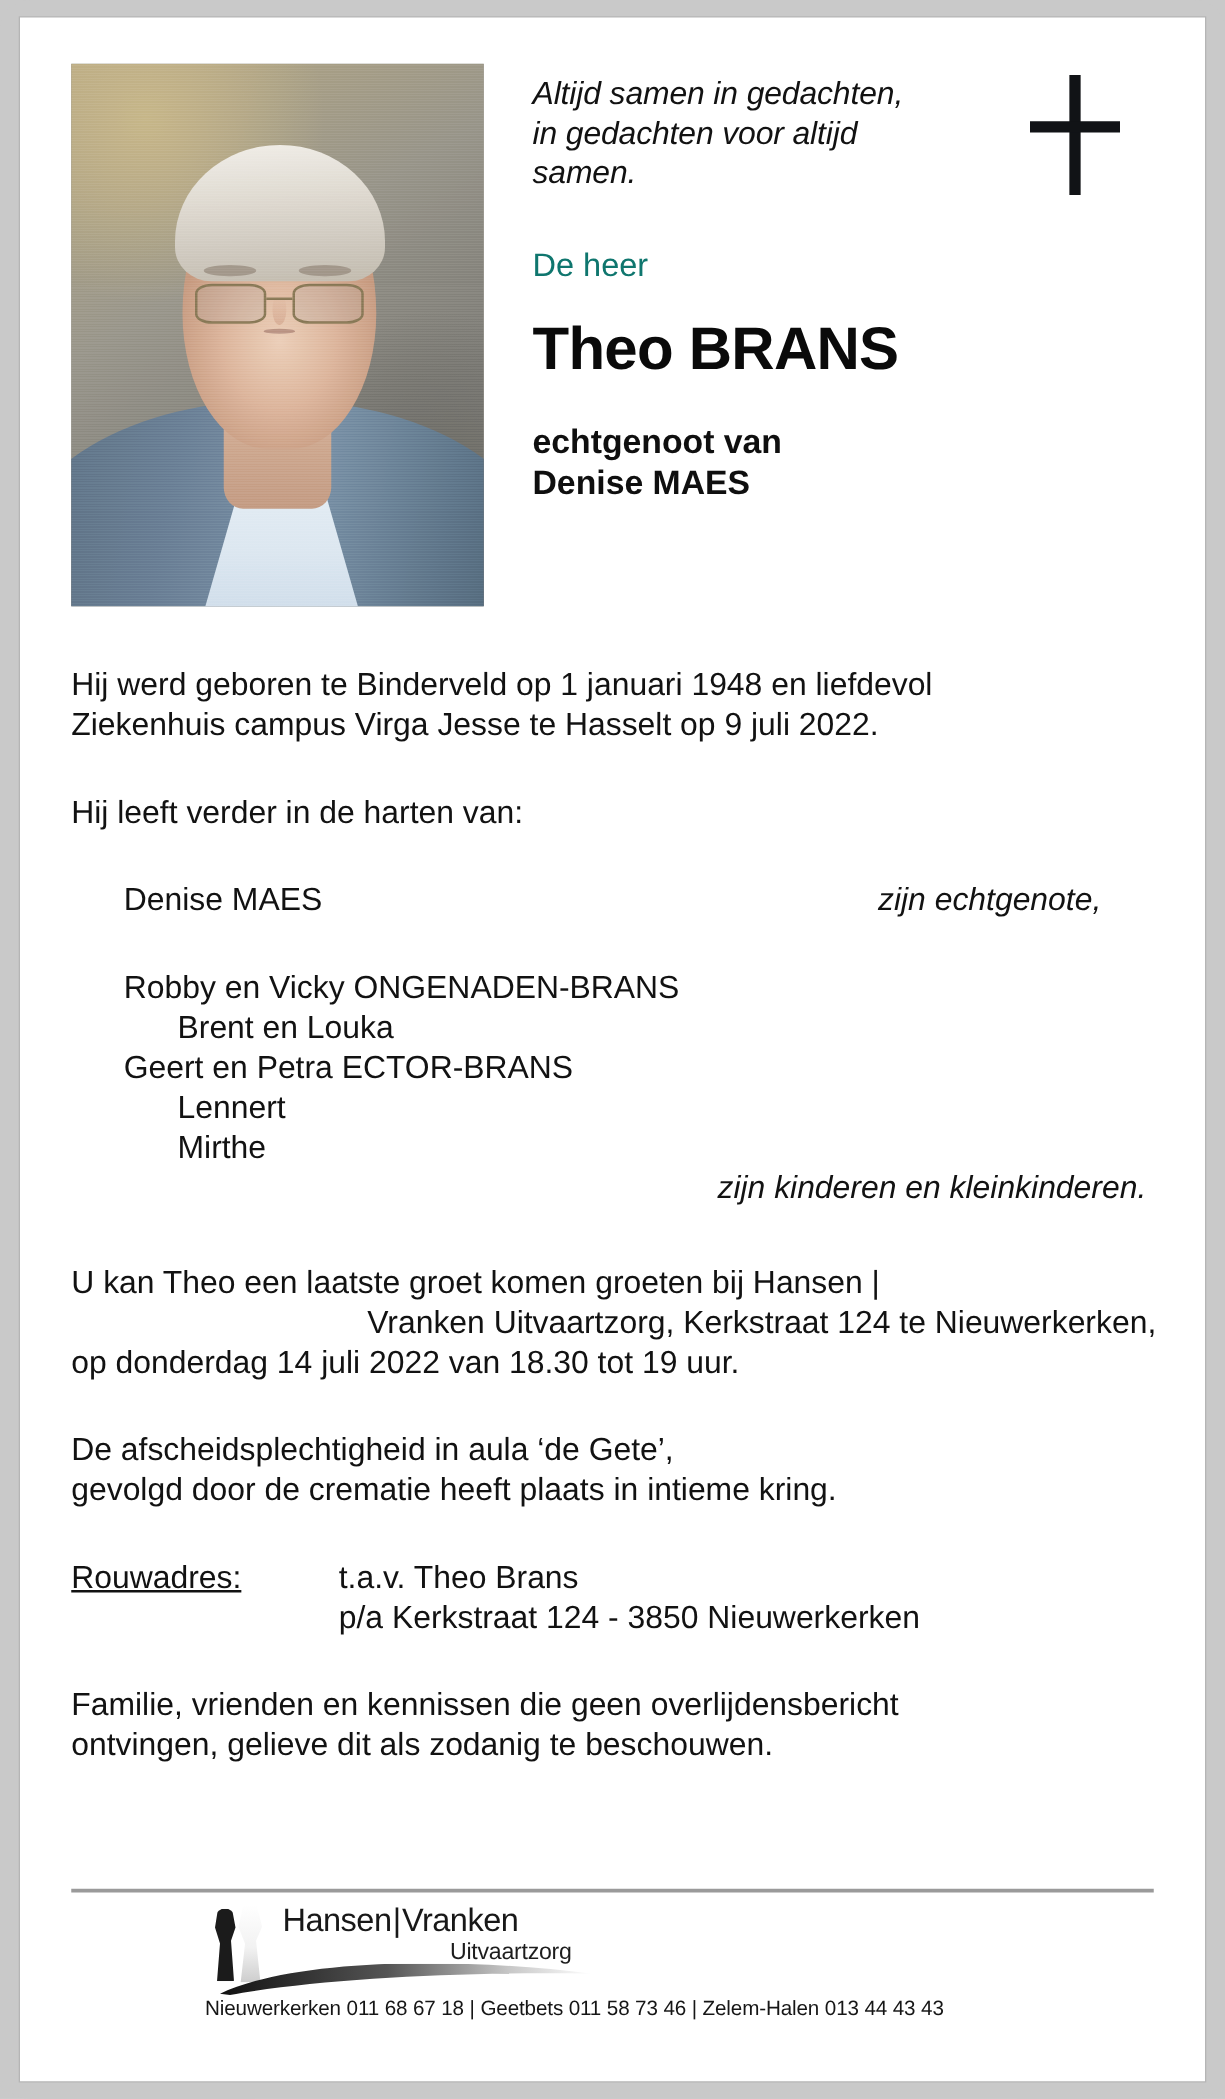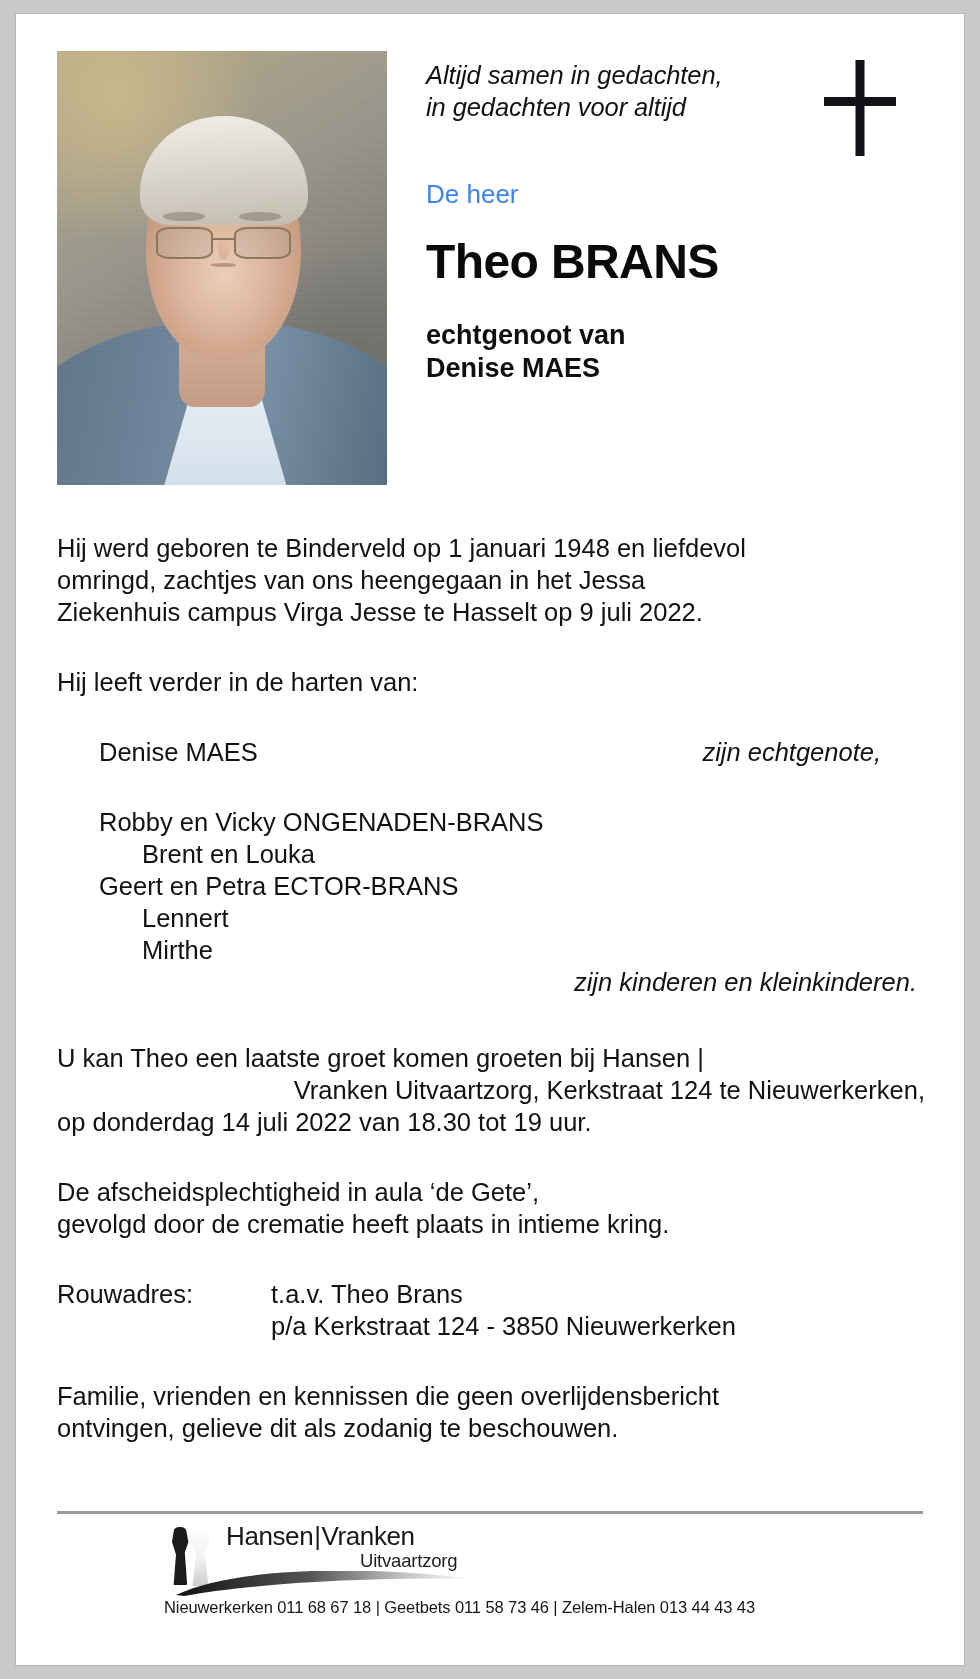--- a/index.html
+++ b/index.html
@@ -196,24 +196,24 @@
     width: 470px;
   }
   .quote {
     font-style: italic;
     font-size: 25.5px;
     line-height: 31.5px;
     color: #121212;
     letter-spacing: -0.1px;
   }
   .deheer {
-    margin-top: 56px;
+    margin-top: 42px;
     font-size: 26px;
     line-height: 30px;
-    color: #3b82f6;
+    color: #0f766e;
   }
   .name {
     margin-top: 26px;
     font-size: 48px;
     font-weight: bold;
     line-height: 54px;
     letter-spacing: -0.6px;
     color: #0a0a0a;
   }
   .spouse {
@@ -249,21 +249,21 @@
     text-align: right;
     font-style: italic;
     padding-right: 8px;
   }
   .indent1 { padding-left: 42px; }
   .indent2 { padding-left: 85px; }
 
   b, .b { font-weight: normal; text-align: right; }
 
   .addr-row { display: flex; }
-  .addr-label { width: 170px; flex: 0 0 170px; }
+  .addr-label { width: 170px; flex: 0 0 170px; text-decoration: underline; }
   .addr-val { flex: 1; margin-left: 44px; }
 
   
   .divider {
     position: absolute;
     left: 41px;
     right: 41px;
     top: 1497px;
     height: 3px;
     background: #9a9a9a;
@@ -373,35 +373,35 @@
 
       <div class="cross">
         <div class="v"></div>
         <div class="h"></div>
       </div>
 
       <div class="head-text">
         <div class="quote">
           <div>Altijd samen in gedachten,</div>
           <div>in gedachten voor altijd</div>
+          <div>samen.</div>
         </div>
         <div class="deheer">De heer</div>
         <div class="name">Theo BRANS</div>
         <div class="spouse">
           <div>echtgenoot van</div>
           <div>Denise MAES</div>
         </div>
       </div>
     </div>
 
     <div class="body">
 
       <div class="para">
         <div>Hij werd geboren te Binderveld op 1 januari 1948 en liefdevol</div>
-        <div>omringd, zachtjes van ons heengegaan in het Jessa</div>
         <div>Ziekenhuis campus Virga Jesse te Hasselt op 9 juli 2022.</div>
       </div>
 
       <div class="gap-md"></div>
 
       <div class="para">Hij leeft verder in de harten van:</div>
 
       <div class="gap-md"></div>
 
       <div class="fam-row">

